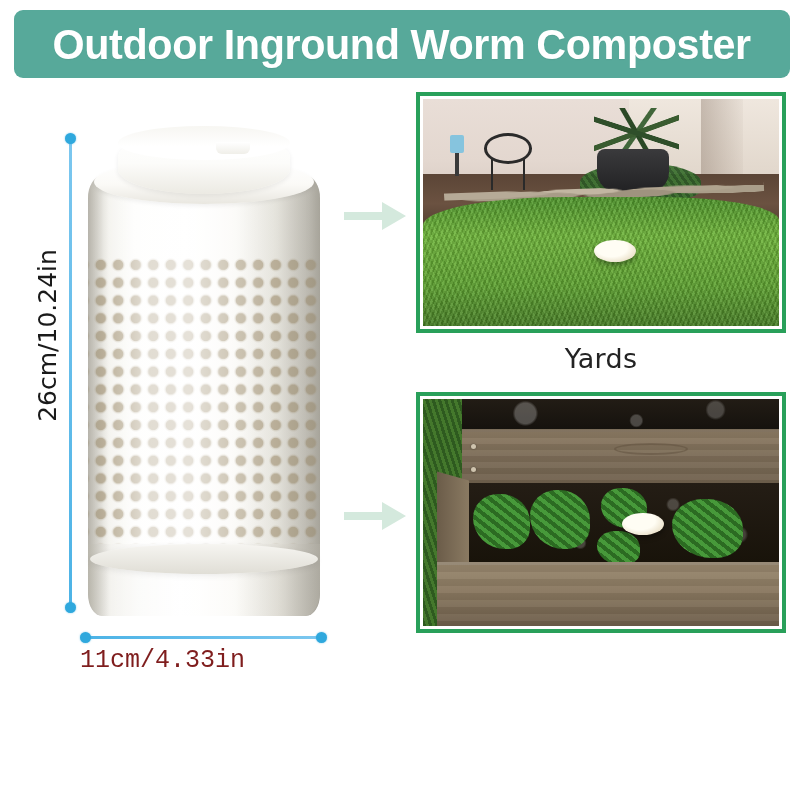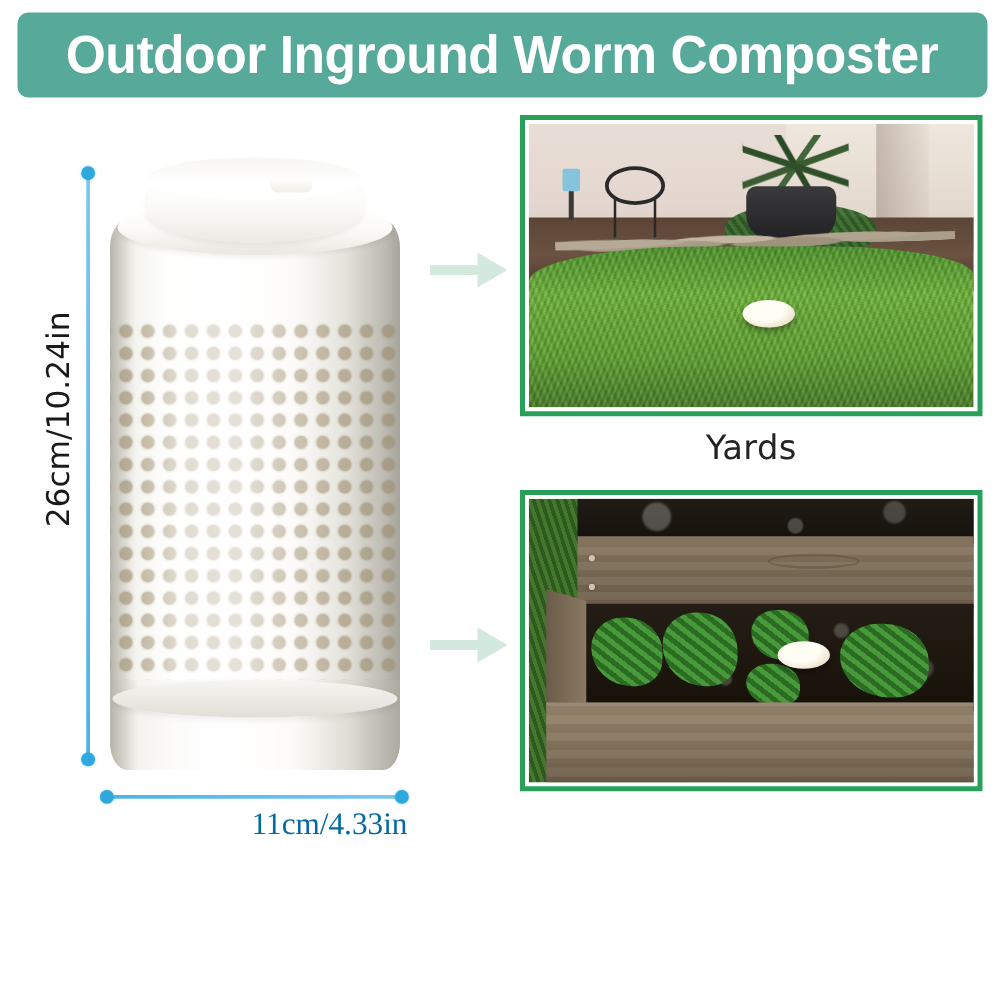--- a/index.html
+++ b/index.html
@@ -92,24 +92,24 @@
     font-size: 25px;
     color: #1a1a1a;
     font-family: "DejaVu Sans", sans-serif;
     white-space: nowrap;
   }
   #dim-label-width {
     position: absolute;
     left: 80px;
     top: 560px;
     width: 246px;
-    text-align: right;
+    text-align: left;
     font-size: 25px;
-    color: #0369a1;
-    font-family: Liberation Serif, serif;
+    color: #7f1d1d;
+    font-family: Liberation Mono, monospace;
     white-space: nowrap;
   }
 
   
   #composter {
     position: absolute;
     left: 88px;
     top: 40px;
     width: 232px;
     height: 490px;

